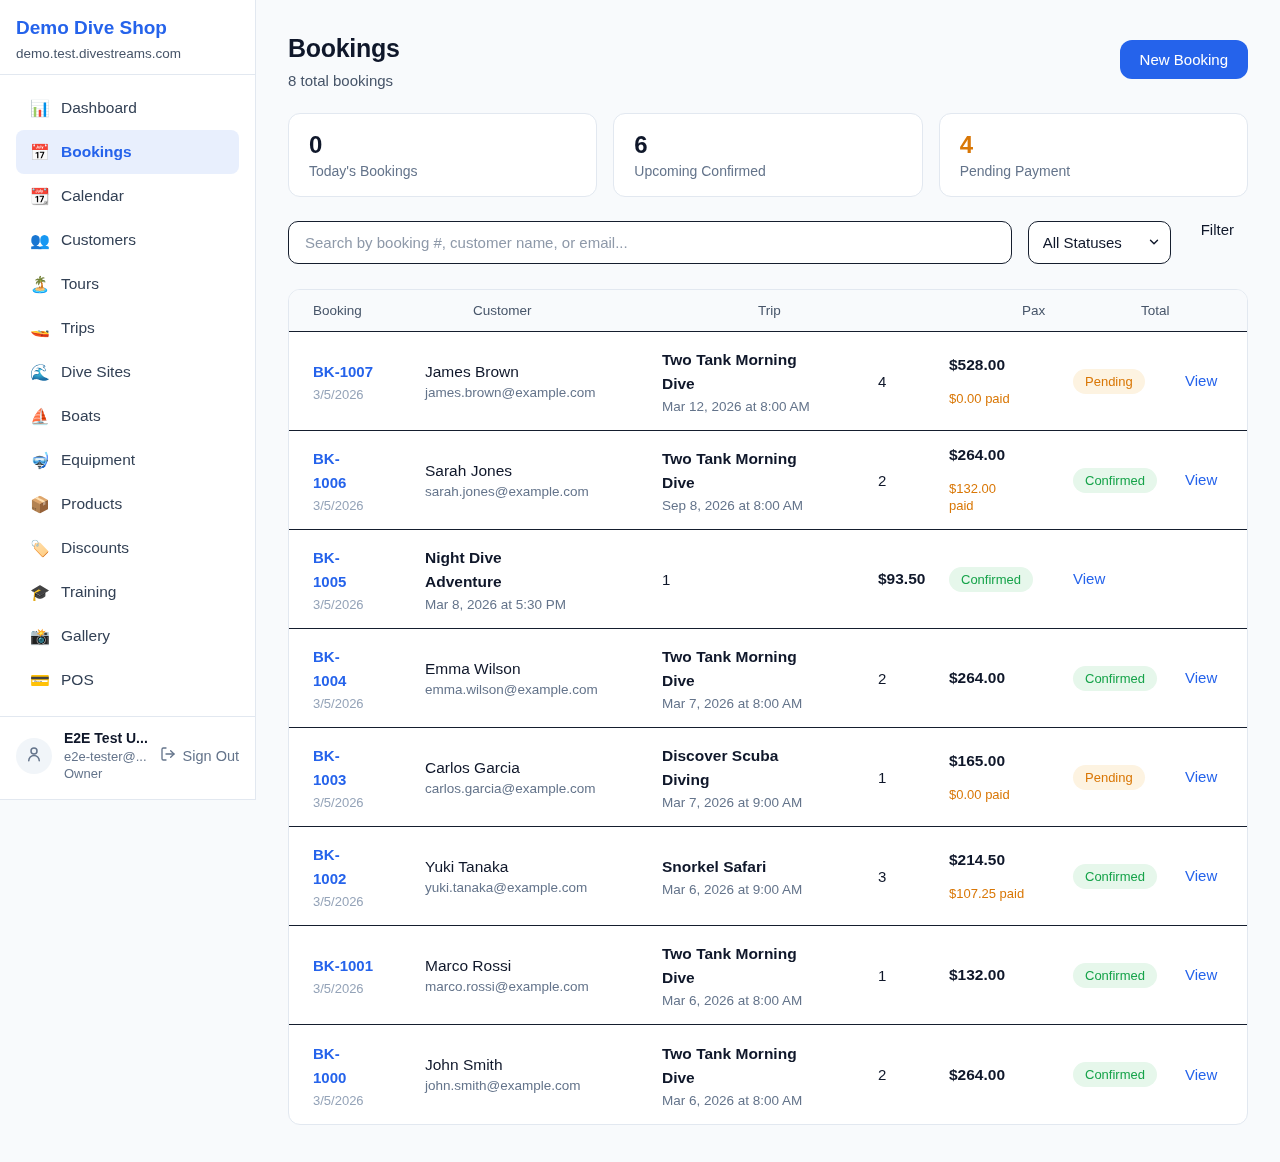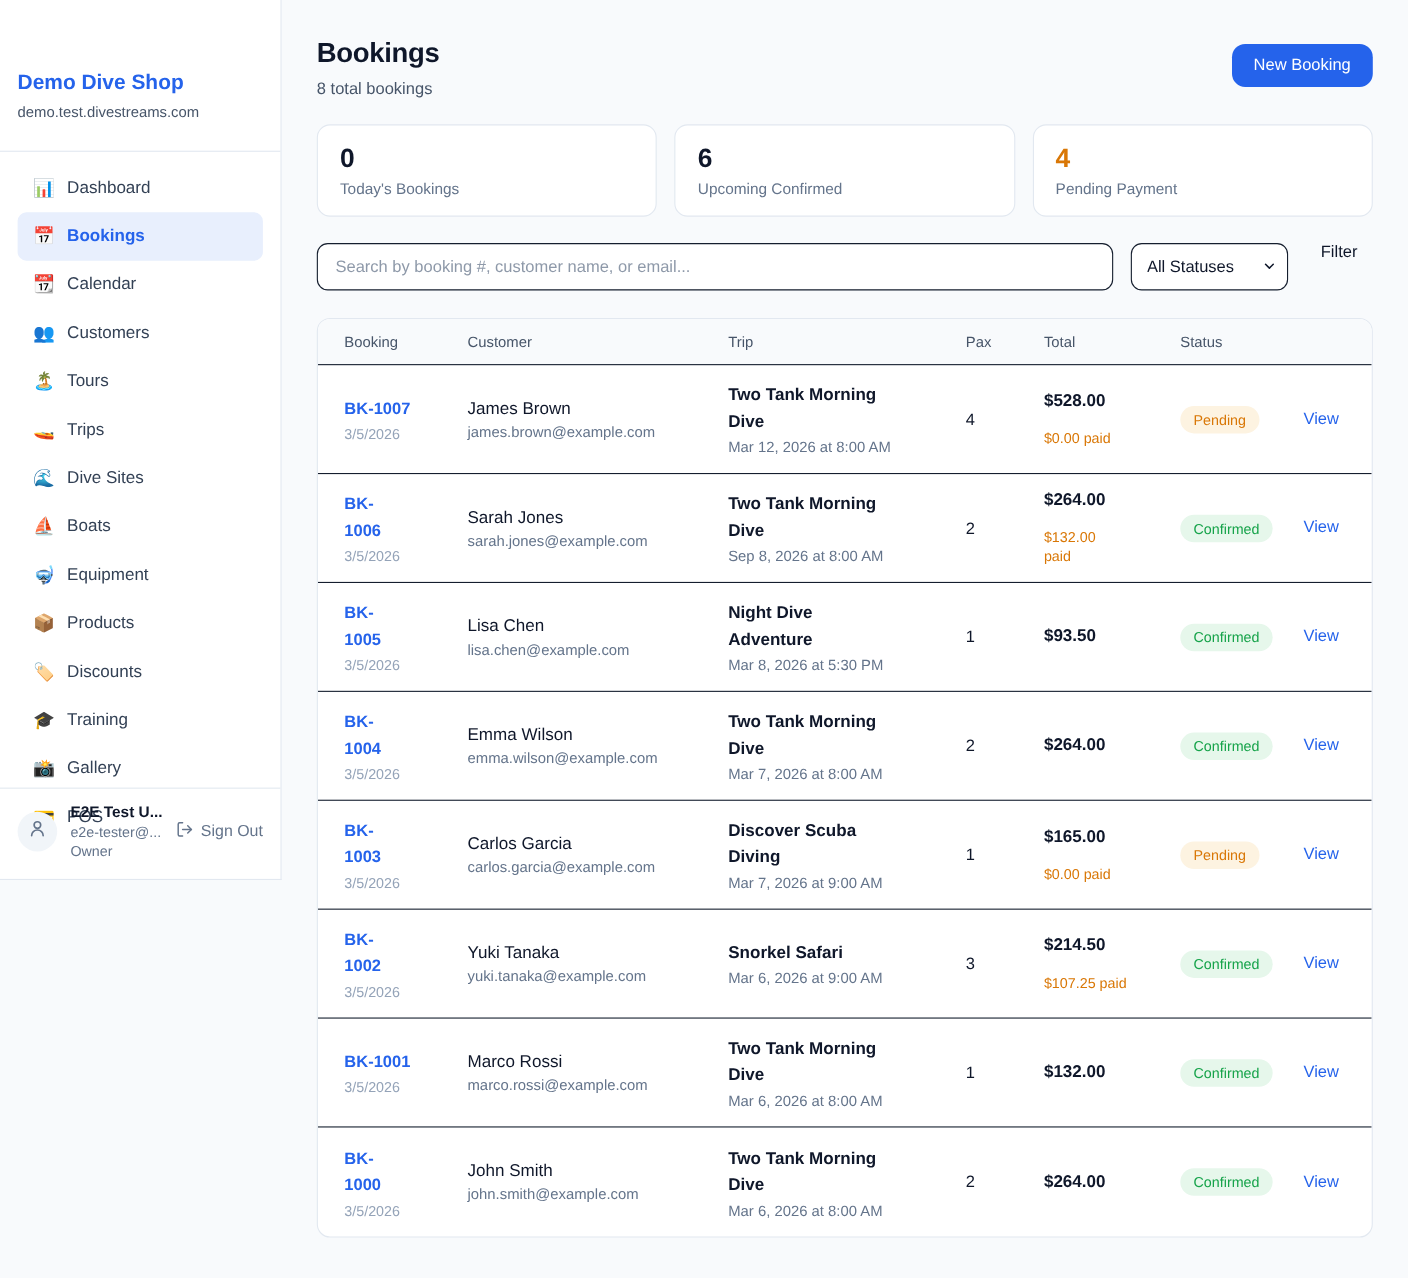--- a/index.html
+++ b/index.html
@@ -25,21 +25,21 @@
     font-family:"Liberation Sans",sans-serif;
     color:var(--dark);
     position:relative;
     overflow:hidden;
   }
   
   .sidebar{
     position:absolute;top:0;left:0;width:256px;height:800px;
     background:#fff;border-right:1px solid var(--border);border-bottom:1px solid var(--border);
   }
-  .brand{padding:17px 16px 28px;border-bottom:1px solid var(--border);margin-top:48px;}
+  .brand{padding:17px 16px 13px;border-bottom:1px solid var(--border);}
   .brand-name{font-size:19px;font-weight:bold;color:var(--accent);margin-bottom:7px;}
   .brand-domain{font-size:13.5px;color:var(--slate);}
   .nav{padding:11px 16px;}
   .nav-item{
     display:flex;align-items:center;gap:11px;height:44px;padding:0 14px;
     border-radius:8px;cursor:pointer;color:var(--nav-text);font-size:15.5px;
   }
   .nav-item.active{background:var(--accent-bg);color:var(--accent);font-weight:600;}
   .nav-icon{width:20px;font-size:16px;text-align:center;flex:0 0 20px;}
   .sidebar-footer{
@@ -99,21 +99,21 @@
     margin-top:25px;margin-bottom:34px;background:#fff;border:1px solid var(--border);
     border-radius:12px;overflow:hidden;
   }
   .thead,.trow{
     display:grid;
     grid-template-columns:112px 237px 216px 71px 124px 112px 1fr;
     padding:0 24px;align-items:center;
   }
   .thead{
     height:42px;background:var(--page-bg);border-bottom:1px solid var(--divider);
-    font-size:13.5px;font-weight:500;color:var(--slate);
+    font-size:13.5px;font-weight:500;color:var(--slate);gap:48px;
   }
   .trow{min-height:99px;border-bottom:1px solid var(--divider);}
   .trow:last-child{border-bottom:none;}
   .bk-id{color:var(--accent);font-size:15px;font-weight:600;cursor:pointer;
     white-space:pre-line;line-height:24px;text-decoration:none;display:inline-block;}
   .bk-date{font-size:13px;color:var(--light-gray);margin-top:3px;}
   .cust-name{font-size:15.5px;color:var(--dark);}
   .cust-email{font-size:13.5px;color:var(--gray);margin-top:4px;}
   .trip-name{font-size:15.5px;font-weight:600;color:var(--dark);max-width:156px;line-height:24px;}
   .trip-time{font-size:13.5px;color:var(--gray);margin-top:3px;}
@@ -337,24 +337,20 @@
     </div>
   </div>
 
   <div class="trow">
     <div>
       <a class="bk-id">BK-
 1005</a>
       <div class="bk-date">3/5/2026</div>
     </div>
     <div>
-      <div class="cust-name">Lisa Chen</div>
-      <div class="cust-email">lisa.chen@example.com</div>
-    </div>
-    <div>
       <div class="trip-name">Night Dive Adventure</div>
       <div class="trip-time">Mar 8, 2026 at 5:30 PM</div>
     </div>
     <div class="pax">1</div>
     <div>
       <div class="total">$93.50</div>
 
     </div>
     <div>
       <span class="badge badge-confirmed">Confirmed</span>

